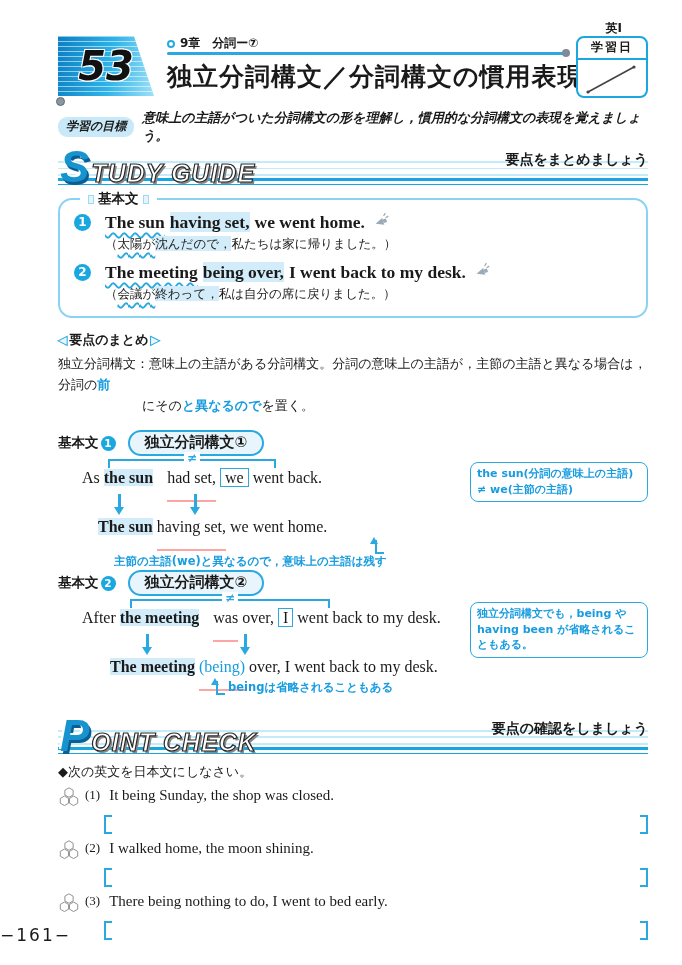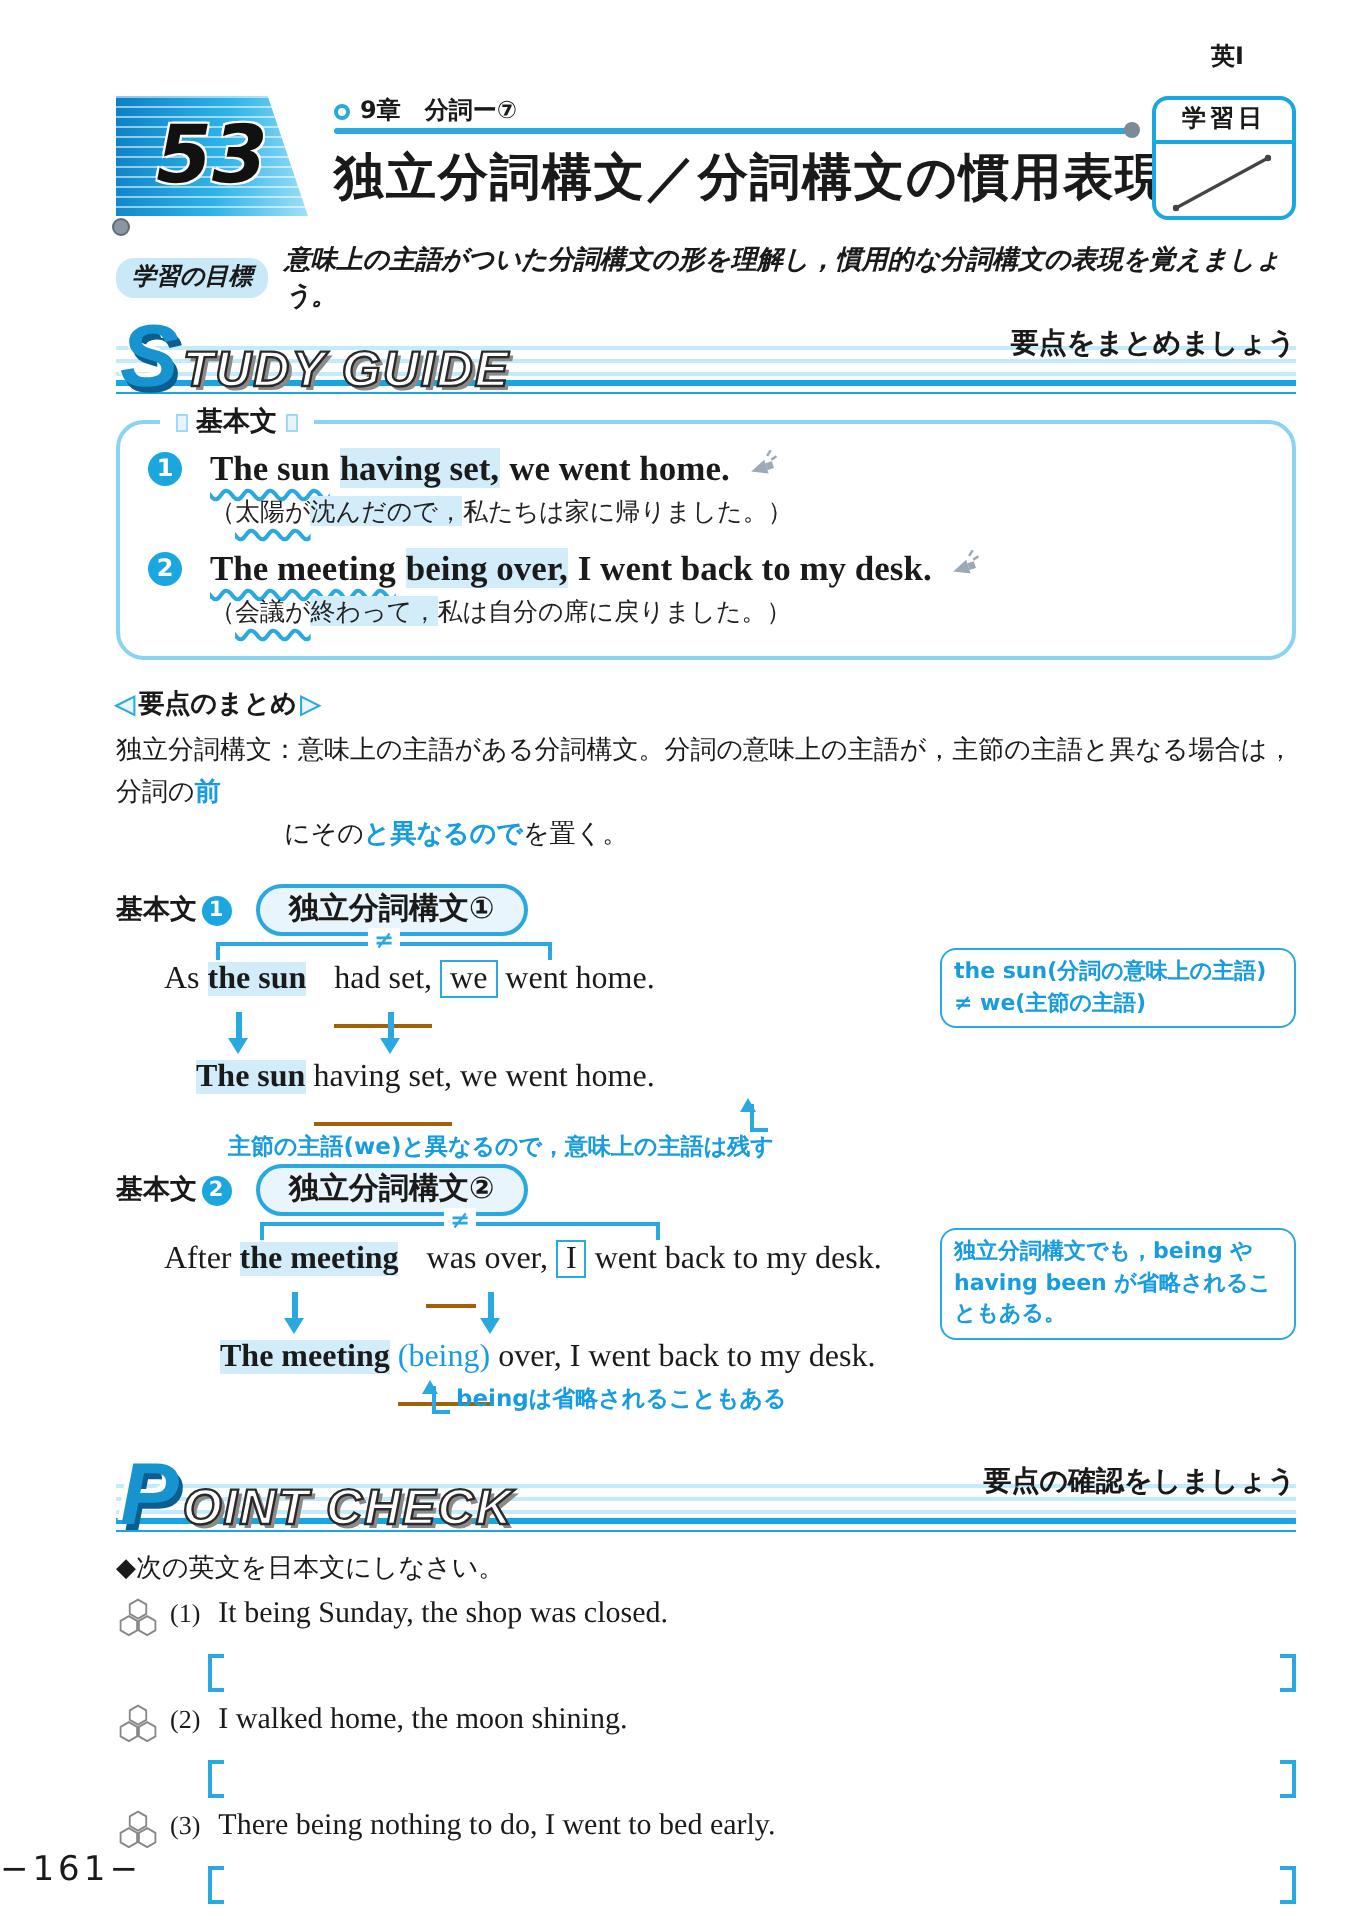--- a/index.html
+++ b/index.html
@@ -7,21 +7,21 @@
   body {
     font-family:"DejaVu Sans", sans-serif;
     color:#1a1a1a; position:relative; overflow:hidden;
   }
   .content { padding:20px 34px 0 58px; position:relative; }
 
   
   .corner { text-align:right; font-size:12px; font-weight:bold; padding-right:26px; height:16px; }
 
   
-  .lesson-header { display:flex; margin-top:12px; height:66px; position:relative; }
+  .lesson-header { display:flex; margin-top:0; height:66px; position:relative; }
   .badge {
     width:96px; height:60px; position:relative; flex:none;
     background:linear-gradient(100deg,#0b7fc4 0%,#2fb4e9 55%,#9fe0f8 100%);
     clip-path:polygon(0 0,79% 0,100% 100%,0 100%);
     display:flex; align-items:center; justify-content:center;
   }
   .badge::before { content:""; position:absolute; inset:0;
     background:repeating-linear-gradient(180deg,rgba(255,255,255,.55) 0 1px,transparent 1px 5px); }
   .badge-num {
     position:relative; font:italic 900 40px/1 "DejaVu Sans",sans-serif; color:#111;
@@ -93,21 +93,21 @@
     font:700 10.5px/15px "DejaVu Sans",sans-serif; text-align:center; display:inline-block; }
   .pill { border:2px solid #2aa9e0; background:#e8f5fc; border-radius:16px; padding:1px 15px 2px;
     font-size:15px; font-weight:900; }
 
   
   .diagram { position:relative; font-family:"Liberation Serif",serif; font-size:16px; }
   #diagram1 { height:100px; }
   #diagram2 { height:106px; }
   .d-line { position:absolute; white-space:nowrap; }
   .bold { font-weight:bold; }
-  .u { border-bottom:2px solid #a16207; padding-bottom:14px; }
+  .u { border-bottom:2px solid #fca5a5; padding-bottom:14px; }
   .boxed { border:1.5px solid #2aa9e0; padding:0 4px; margin:0 4px; }
   .gap14 { display:inline-block; width:14px; }
   .neq-bracket { position:absolute; height:9px; border:2px solid #2aa9e0; border-bottom:none; }
   .neq-sym { position:absolute; left:50%; top:-9px; transform:translateX(-50%); background:#fff;
     color:#2aa9e0; font:bold 12px/1 "DejaVu Sans",sans-serif; padding:0 3px; }
   .arr { position:absolute; width:2.5px; background:#2aa9e0; }
   .arr::after { content:""; position:absolute; bottom:-8px; left:-4.5px;
     border:5.5px solid transparent; border-top:8px solid #2aa9e0; }
   .annotation { position:absolute; color:#189ce0; font:bold 11.5px "DejaVu Sans",sans-serif;
     display:flex; align-items:flex-end; }
@@ -238,21 +238,21 @@
         <span>基本文</span>
         <span class="sec-num">1</span>
       </span>
     <span class="pill">独立分詞構文①</span>
   </div>
 
   <div class="diagram" id="diagram1">
     <div class="neq-bracket" style="left:50px; top:3px; width:168px;">
       <span class="neq-sym">≠</span>
     </div>
-    <div class="d-line" style="left:24px; top:13px;"><span>As </span><span class="hl bold">the sun</span><span class="gap14"></span><span class="u">had set,</span><span class="boxed">we</span><span>went home.</span></div>
+    <div class="d-line" style="left:24px; top:13px;"><span>As </span><span class="hl bold">the sun</span><span class="gap14"></span><span class="u">had set,</span><span class="boxed">we</span><span>went back.</span></div>
     <div class="arr" style="left:60px; top:38px; height:18px;"></div>
     <div class="arr" style="left:136px; top:38px; height:18px;"></div>
     <div class="d-line" style="left:40px; top:62px;"><span class="hl bold">The sun</span>&nbsp;<span class="u">having set,</span>&nbsp;<span>we went home.</span></div>
     <div class="annotation" style="left:56px; top:84px;flex-direction:column;">
       <span class="ann-arrow"></span>
       <span>主節の主語(we)と異なるので，意味上の主語は残す</span>
     </div>
     <div class="sidenote" style="top:6px;">
       <div>the sun(分詞の意味上の主語)</div>
       <div>≠ we(主節の主語)</div>

